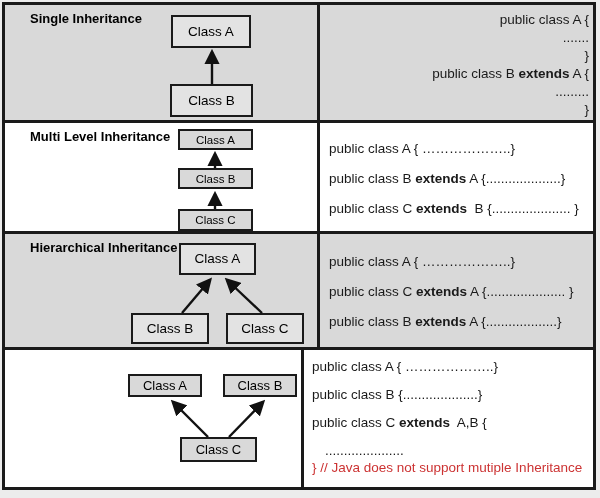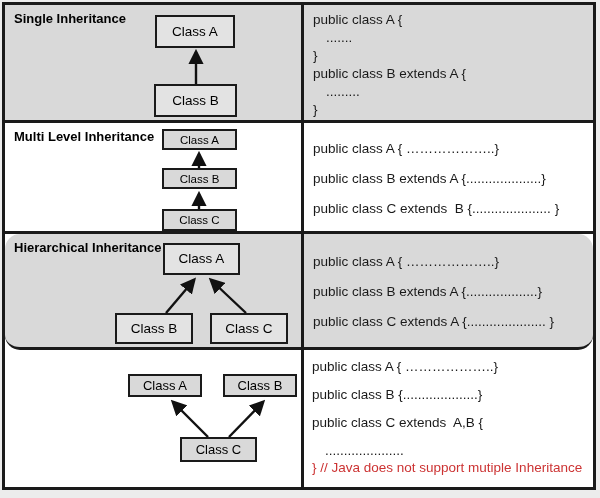--- a/index.html
+++ b/index.html
@@ -7,24 +7,24 @@
     --box-fill-on-white:#d9d9d9; --line-black:#1a1a1a; --code-red:#cc3333;
     --page-margin:#ececec;
   }
   *{box-sizing:border-box;}
   html,body{margin:0;padding:0;}
   body{font-family:"Liberation Sans", sans-serif;}
   .canvas{position:relative;width:600px;height:498px;background:var(--page-margin);overflow:hidden;}
   .table{position:absolute;left:2px;top:2px;width:594px;height:488px;
          border:3px solid var(--line-black);background:#fff;display:flex;flex-direction:column;}
   .row{display:flex;flex-direction:row;width:100%;}
-  .row1,.row2,.row3{border-bottom:3px solid var(--line-black);}
+  .row1,.row2,.row3{border-bottom:3px solid var(--line-black);padding-left:16px;}
   .row1{height:126px;}
   .row2{height:118px;}
-  .row3{height:124px;border-radius:15px;}
+  .row3{height:124px;}
   .row4{flex:1;}
   .row1,.row3{background:var(--row-gray);}
   .row2,.row4{background:var(--row-white);}
   .cell-left{position:relative;width:296px;flex:none;}
   .cell-right{flex:1;border-left:3px solid var(--line-black);overflow:hidden;}
   .row-label{position:absolute;left:9px;top:6px;font-weight:bold;font-size:13px;color:#000;}
   .box{position:absolute;border:2px solid var(--line-black);display:flex;align-items:center;
        justify-content:center;font-weight:normal;color:#000;}
   .row1 .box,.row3 .box{background:var(--box-fill-on-gray);font-size:13.5px;}
   .row2 .box,.row4 .box{background:var(--box-fill-on-white);}
@@ -42,23 +42,23 @@
   .r3-a{left:158px;top:9px;width:77px;height:32px;}
   .r3-b{left:110px;top:79px;width:78px;height:31px;}
   .r3-c{left:205px;top:79px;width:78px;height:31px;}
   
   .r4-a{left:123px;top:24px;width:74px;height:23px;}
   .r4-b{left:218px;top:24px;width:74px;height:23px;}
   .r4-c{left:175px;top:87px;width:77px;height:25px;}
   
   .code{color:#1a1a1a;font-size:13.5px;}
   .code-line{white-space:pre;line-height:17px;}
-  .code-line .bold{font-weight:normal;}
+  .code-line .bold{font-weight:bold;}
   .indent{padding-left:13px;}
-  .row1 .code{padding:6px 4px 0 9px;}
+  .row1 .code{padding:6px 4px 0 9px;text-align:right;}
   .row1 .code-line{margin-bottom:1px;}
   .row2 .code{padding:17px 4px 0 9px;}
   .row2 .code-line{margin-bottom:13px;}
   .row3 .code{padding:19px 4px 0 9px;}
   .row3 .code-line{margin-bottom:13px;}
   .row4 .code{padding:8px 4px 0 8px;}
   .row4 .code-line{margin-bottom:11px;}
   .row4 .code-line:nth-child(4){margin-bottom:0;}
   .row4 .code-line:nth-child(5){margin-top:0;}
 </style>
@@ -131,22 +131,22 @@
               <path d="M0,0 L10,5 L0,10 z" fill="#111"></path>
             </marker>
           </defs>
           <line x1="161" y1="79" x2="189" y2="46" stroke="#111" stroke-width="2.4" marker-end="url(#ah3)"></line>
           <line x1="241" y1="79" x2="206" y2="46" stroke="#111" stroke-width="2.4" marker-end="url(#ah3)"></line>
         </svg>
       </div>
       <div class="cell-right">
         <div class="code">
             <div class="code-line"><span>public class A { ………………..}</span></div>
+            <div class="code-line"><span>public class C </span><span class="bold">extends</span><span> A {..................... }</span></div>
             <div class="code-line"><span>public class B </span><span class="bold">extends</span><span> A {...................}</span></div>
-            <div class="code-line"><span>public class C </span><span class="bold">extends</span><span> A {..................... }</span></div>
           </div>
       </div>
     </section>
 
     <section class="row row4">
       <div class="cell-left">
         <div class="box r4-a">Class A</div>
         <div class="box r4-b">Class B</div>
         <div class="box r4-c">Class C</div>
         <svg class="arrows" width="296" height="115" viewBox="0 0 296 115">

